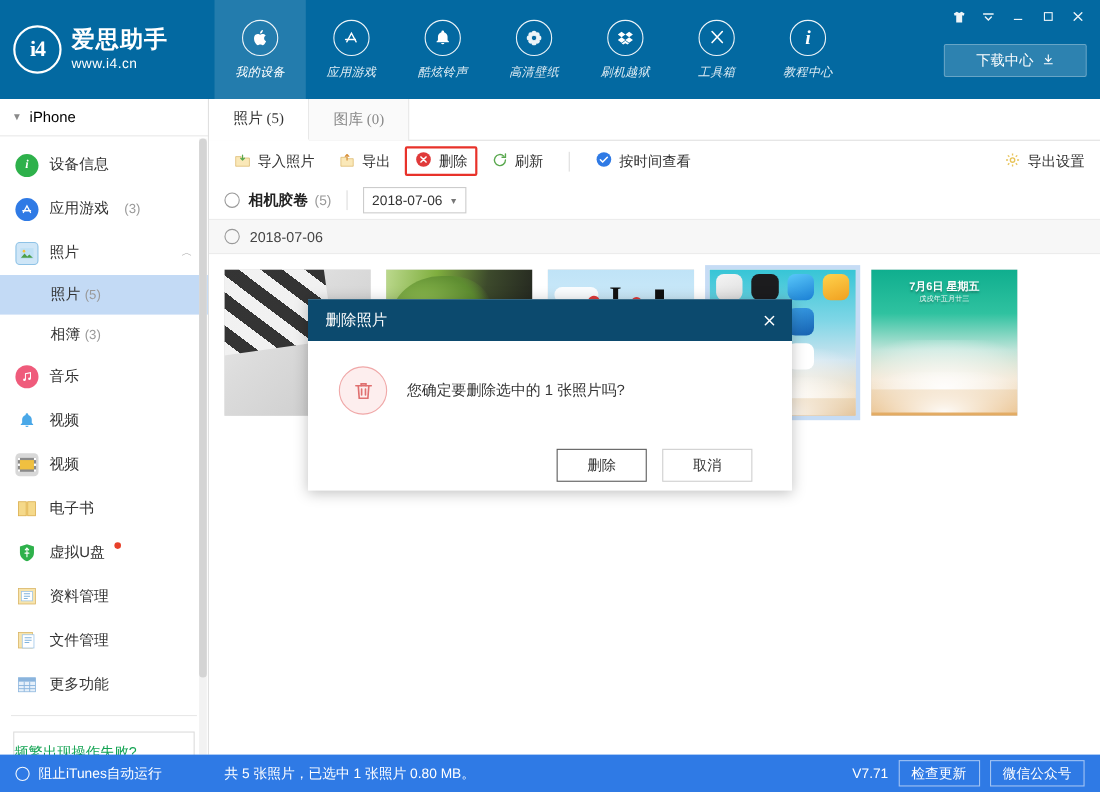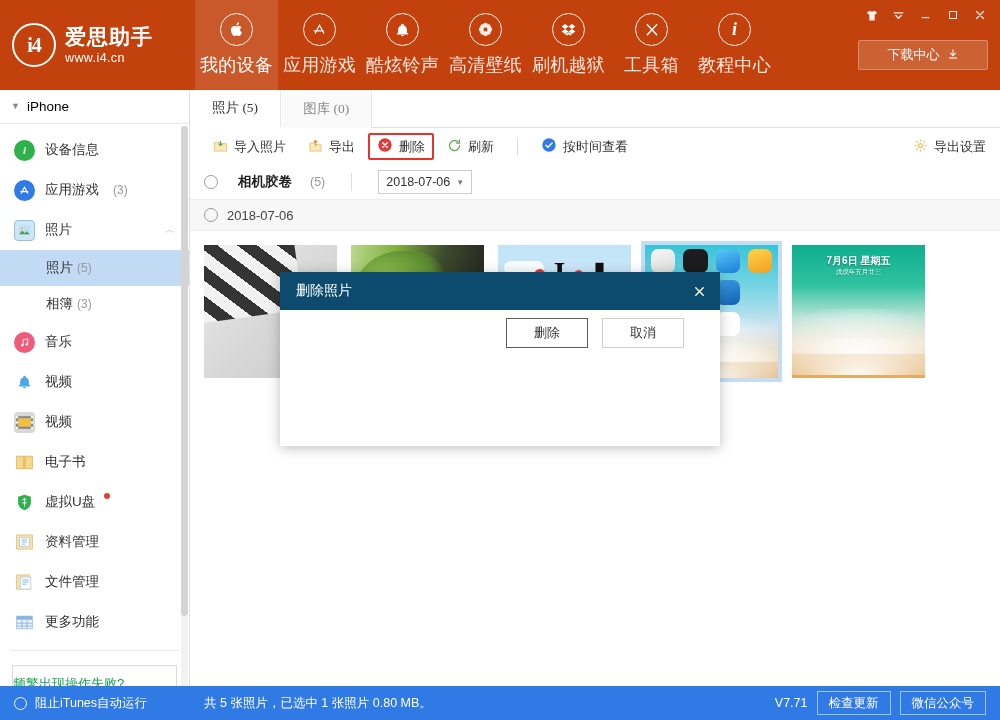--- a/index.html
+++ b/index.html
@@ -12,21 +12,21 @@
   #app {
     position: relative;
     width: 1000px; height: 720px;
     background: #fff;
   }
 
   
   .header {
     position: absolute; left: 0; top: 0;
     width: 1000px; height: 90px;
-    background: #c2410c;
+    background: #0369a1;
     overflow: hidden;
   }
   .logo-area {
     position: absolute; left: 0; top: 0;
     width: 195px; height: 90px;
     display: flex; align-items: center; padding-left: 12px;
   }
   .logo-circle {
     width: 44px; height: 44px; border-radius: 50%;
     border: 2.5px solid #fff;
@@ -51,22 +51,23 @@
   }
   .nav-item.active { background: rgba(255,255,255,0.13); }
   .nav-icon {
     width: 33px; height: 33px; border-radius: 50%;
     border: 1.6px solid rgba(255,255,255,0.92);
     display: flex; align-items: center; justify-content: center;
     color: #fff; margin-bottom: 7px;
   }
   .nav-icon svg { display: block; }
   .nav-label {
-    color: #fff; font-size: 18px; letter-spacing: .3px;
+    color: #fff; font-size: 11px; letter-spacing: .3px;
     white-space: nowrap;
+    font-style: italic;
   }
   .nav-item:not(.active) .nav-label { color: rgba(255,255,255,0.88); }
 
   .win-controls {
     position: absolute; right: 8px; top: 4px;
     display: flex; align-items: center; gap: 2px;
   }
   .win-btn {
     width: 25px; height: 22px;
     display: flex; align-items: center; justify-content: center;
@@ -198,21 +199,21 @@
     width: 1px; height: 18px; background: #ddd; margin: 0 10px;
   }
   .export-settings {
     position: absolute; right: 14px;
     display: flex; align-items: center; gap: 6px;
     font-size: 13px; color: #333; cursor: pointer;
   }
 
   .filter-row {
     height: 34px; display: flex; align-items: center;
-    padding-left: 14px; gap: 12px;
+    padding-left: 14px; gap: 0;
   }
   .radio-circle {
     width: 14px; height: 14px; border-radius: 50%;
     border: 1.4px solid #999; flex: 0 0 14px;
   }
   .fr-label { font-size: 13.5px; color: #222; font-weight: bold; margin-left: 8px; }
   .fr-count { font-size: 12.5px; color: #999; margin-left: 6px; }
   .fr-sep { width: 1px; height: 18px; background: #ddd; margin: 0 14px; }
   .date-select {
     width: 94px; height: 24px;
@@ -799,20 +800,31 @@
   <div class="modal-overlay">
     <div class="modal">
       <div class="modal-title-bar">
         <span class="modal-title">删除照片</span>
         <span class="modal-close">
           <svg width="15" height="15" viewBox="0 0 24 24" fill="none" stroke="#fff" stroke-width="2.2" stroke-linecap="round">
               <path d="M6 6l12 12M18 6L6 18"></path>
             </svg>
         </span>
       </div>
+      <div class="modal-body">
+        <span class="trash-circle">
+          <svg width="21" height="21" viewBox="0 0 24 24" fill="none" stroke="#e07070" stroke-width="1.7" stroke-linecap="round">
+              <path d="M4 6.5h16"></path>
+              <path d="M9.5 6.5V4.5h5v2"></path>
+              <path d="M6.5 6.5l1 13h9l1-13"></path>
+              <path d="M10 10v6M14 10v6"></path>
+            </svg>
+        </span>
+        <span class="modal-msg">您确定要删除选中的 1 张照片吗?</span>
+      </div>
       <div class="modal-footer">
         <div class="mbtn primary">删除</div>
         <div class="mbtn secondary">取消</div>
       </div>
     </div>
   </div>
 
   <div class="statusbar">
     <div class="sb-left">
       <span class="sb-radio"></span>

